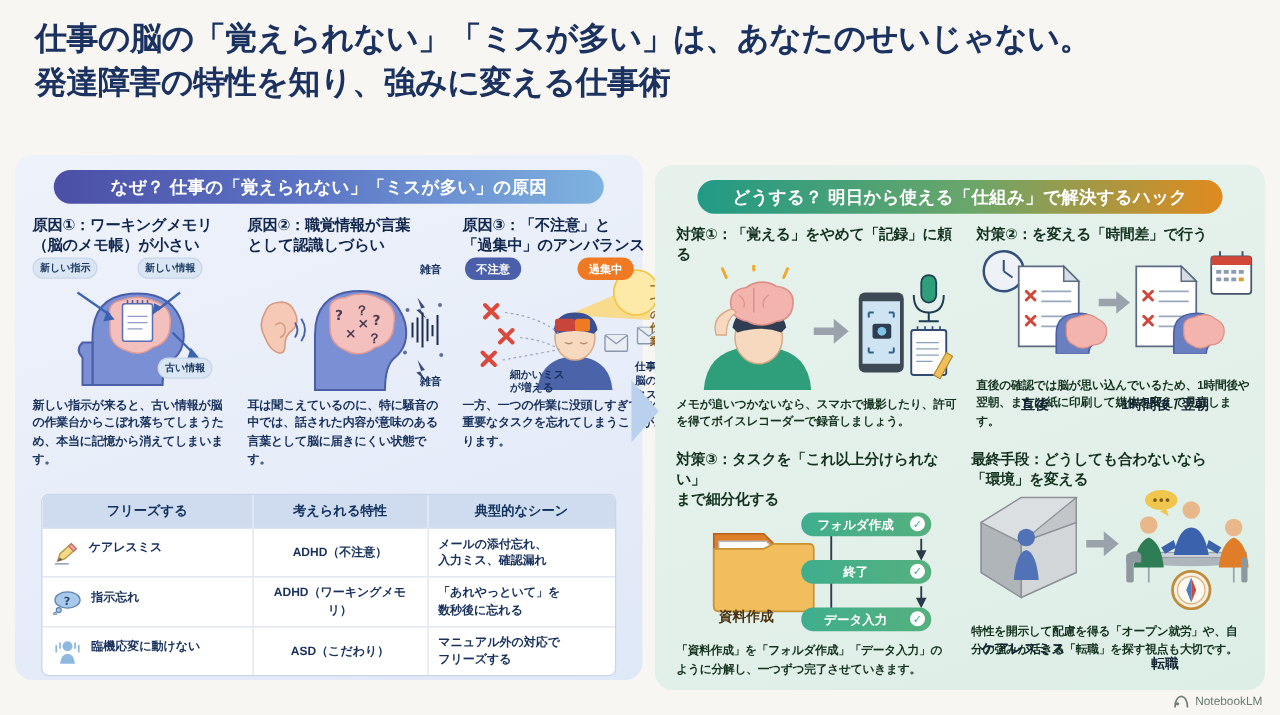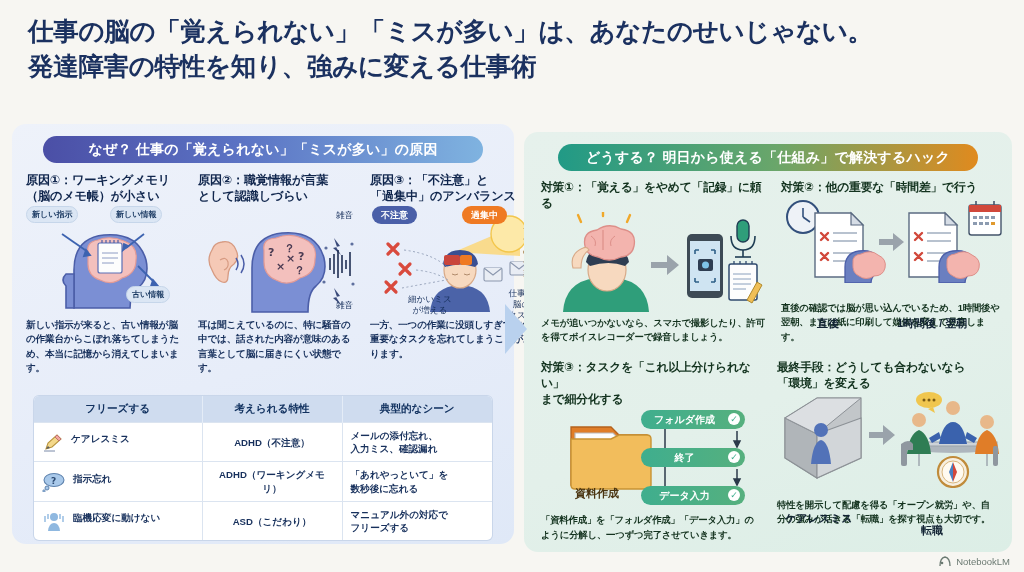--- a/index.html
+++ b/index.html
@@ -60,22 +60,22 @@
     font-size: 8px; font-weight: bold; padding: 2px 5px; white-space: nowrap;
     border: 1px solid #c6d6ea;
   }
   .badge {
     position: absolute; border-radius: 10px; color:#fff; font-size:9px;
     font-weight:bold; padding: 2.5px 9px; white-space: nowrap;
   }
   .badge-blue { background:#4a5fa8; }
   .badge-orange { background:#ef7a23; }
   .lbl {
-    position: absolute; font-size: 8.6px; font-weight: normal; color:#17305c;
-    line-height: 1.28; text-align: center; white-space: nowrap; padding-left: 34px;
+    position: absolute; font-size: 8.6px; font-weight: bold; color:#17305c;
+    line-height: 1.28; white-space: nowrap; padding-left: 34px;
   }
 
   
   .tbl {
     position: absolute; left: 22px; top: 272px; width: 458px;
     border-collapse: collapse; background: #fff;
     border-radius: 5px; overflow: hidden;
     box-shadow: 0 0 0 1px #c9d6ea;
     font-size: 10px;
   }
@@ -416,21 +416,21 @@
               <path d="M205 52 v-3"></path>
               <path d="M211 52 v-3"></path>
           </g>
           <path d="M206 88 L216 70 L221 73 L211 91 Z" fill="#f0bf57" stroke="#b08a2c" stroke-width="1"></path>
         </svg>
       </div>
       <div class="rcap">メモが追いつかないなら、スマホで撮影したり、許可を得てボイスレコーダーで録音しましょう。</div>
     </div>
 
     <div class="rcol">
-      <div class="rcol-h">対策②：他の重要な「時間差」で行う</div>
+      <div class="rcol-h">対策②：を変える「時間差」で行う</div>
       <div class="rart">
         <svg width="222" height="86" viewBox="0 0 222 86">
 
           <circle cx="22" cy="20" r="16" fill="#eef2f7" stroke="#33507c" stroke-width="2"></circle>
           <g stroke="#33507c" stroke-width="1.6">
             <path d="M22 20 v-9"></path>
               <path d="M22 20 l7 5"></path>
           </g>
 
           <path d="M34 16 h36 l12 12 v52 h-48 z" fill="#fff" stroke="#5b6b82" stroke-width="1.4"></path>

